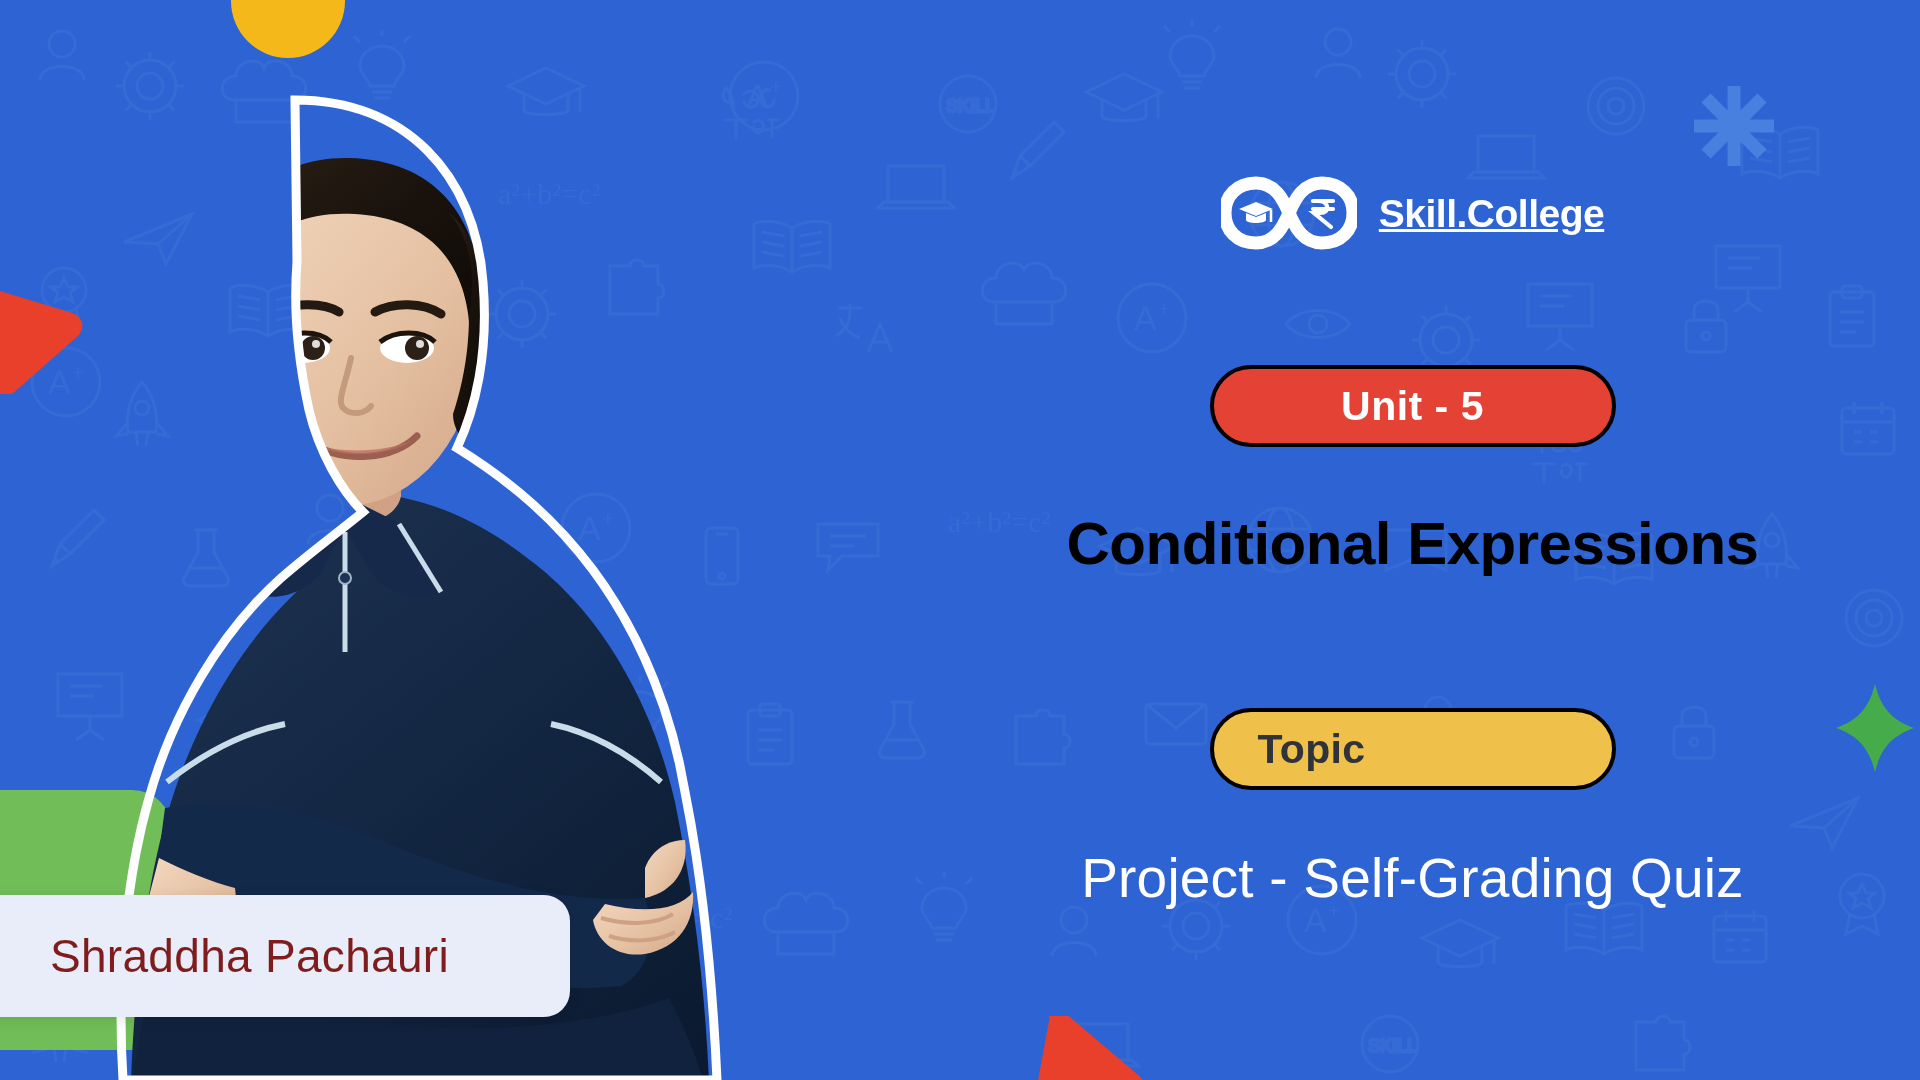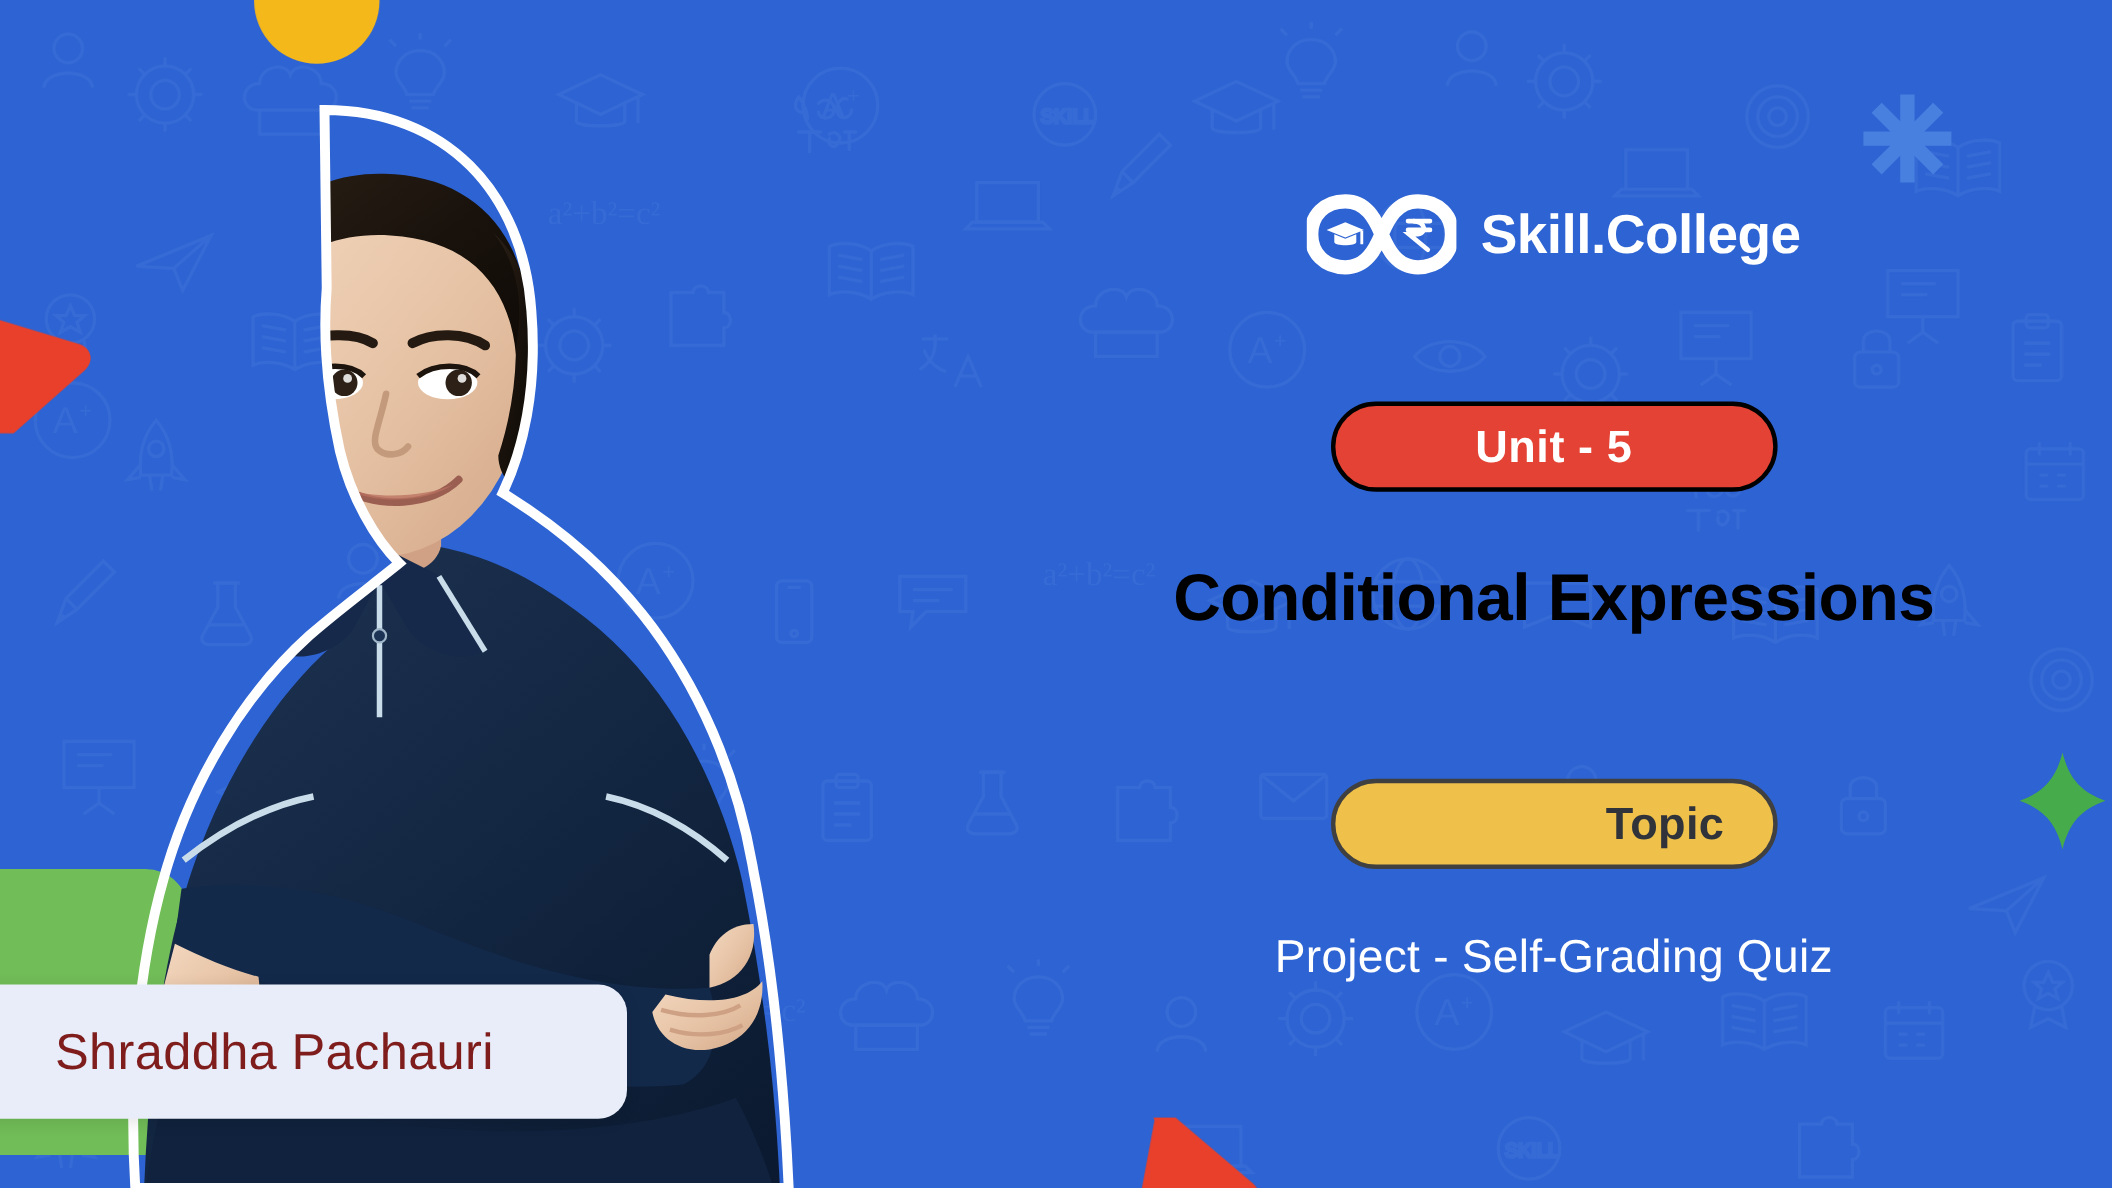--- a/index.html
+++ b/index.html
@@ -69,22 +69,22 @@
   }
 
   
   #logo-row {
     margin-top:175px;
     display:flex; align-items:center; gap:22px;
   }
   #logo-mark { width:136px; height:76px; flex:0 0 auto; }
   #logo-mark svg { display:block; width:100%; height:100%; }
   #logo-text {
-    color:#ffffff; font-size:50px; font-weight:700;
-    letter-spacing:-0.5px; line-height:1; white-space:nowrap;
+    color:#ffffff; font-size:39px; font-weight:700;
+    letter-spacing:-0.5px; line-height:1; white-space:nowrap;text-decoration:underline;
   }
 
   
   #unit-pill {
     margin-top:114px;
     min-width:406px; height:82px;
     background:#e44234;
     border:4px solid #000000;
     border-radius:42px;
     display:flex; align-items:center; justify-content:center;
@@ -100,34 +100,34 @@
     margin-top:62px;
     color:#000000; font-size:60px; font-weight:700;
     letter-spacing:-.5px; text-align:center; white-space:nowrap;
   }
 
   
   #topic-pill {
     margin-top:130px;
     min-width:406px; height:82px;
     background:#efc14a;
-    border:4px solid #404040;
+    border:4px solid #000000;
     border-radius:42px;
-    display:flex; align-items:center; justify-content:flex-end;
+    display:flex; align-items:center; justify-content:flex-start;
     padding:0 44px;
   }
   #topic-pill .pill-label {
     color:#30343a; font-size:41px; font-weight:700; letter-spacing:.3px;
     white-space:nowrap;
   }
 
   
   #topic-title {
     margin-top:56px;
-    color:#ffffff; font-size:42px; font-weight:400;
+    color:#ffffff; font-size:55px; font-weight:400;
     letter-spacing:.2px; text-align:left; white-space:nowrap;
   }
 </style>
 </head>
 <body>
 
 <div id="slide">
 
   <div class="bg-pattern">
     <svg viewBox="0 0 1920 1080" xmlns="http://www.w3.org/2000/svg">

